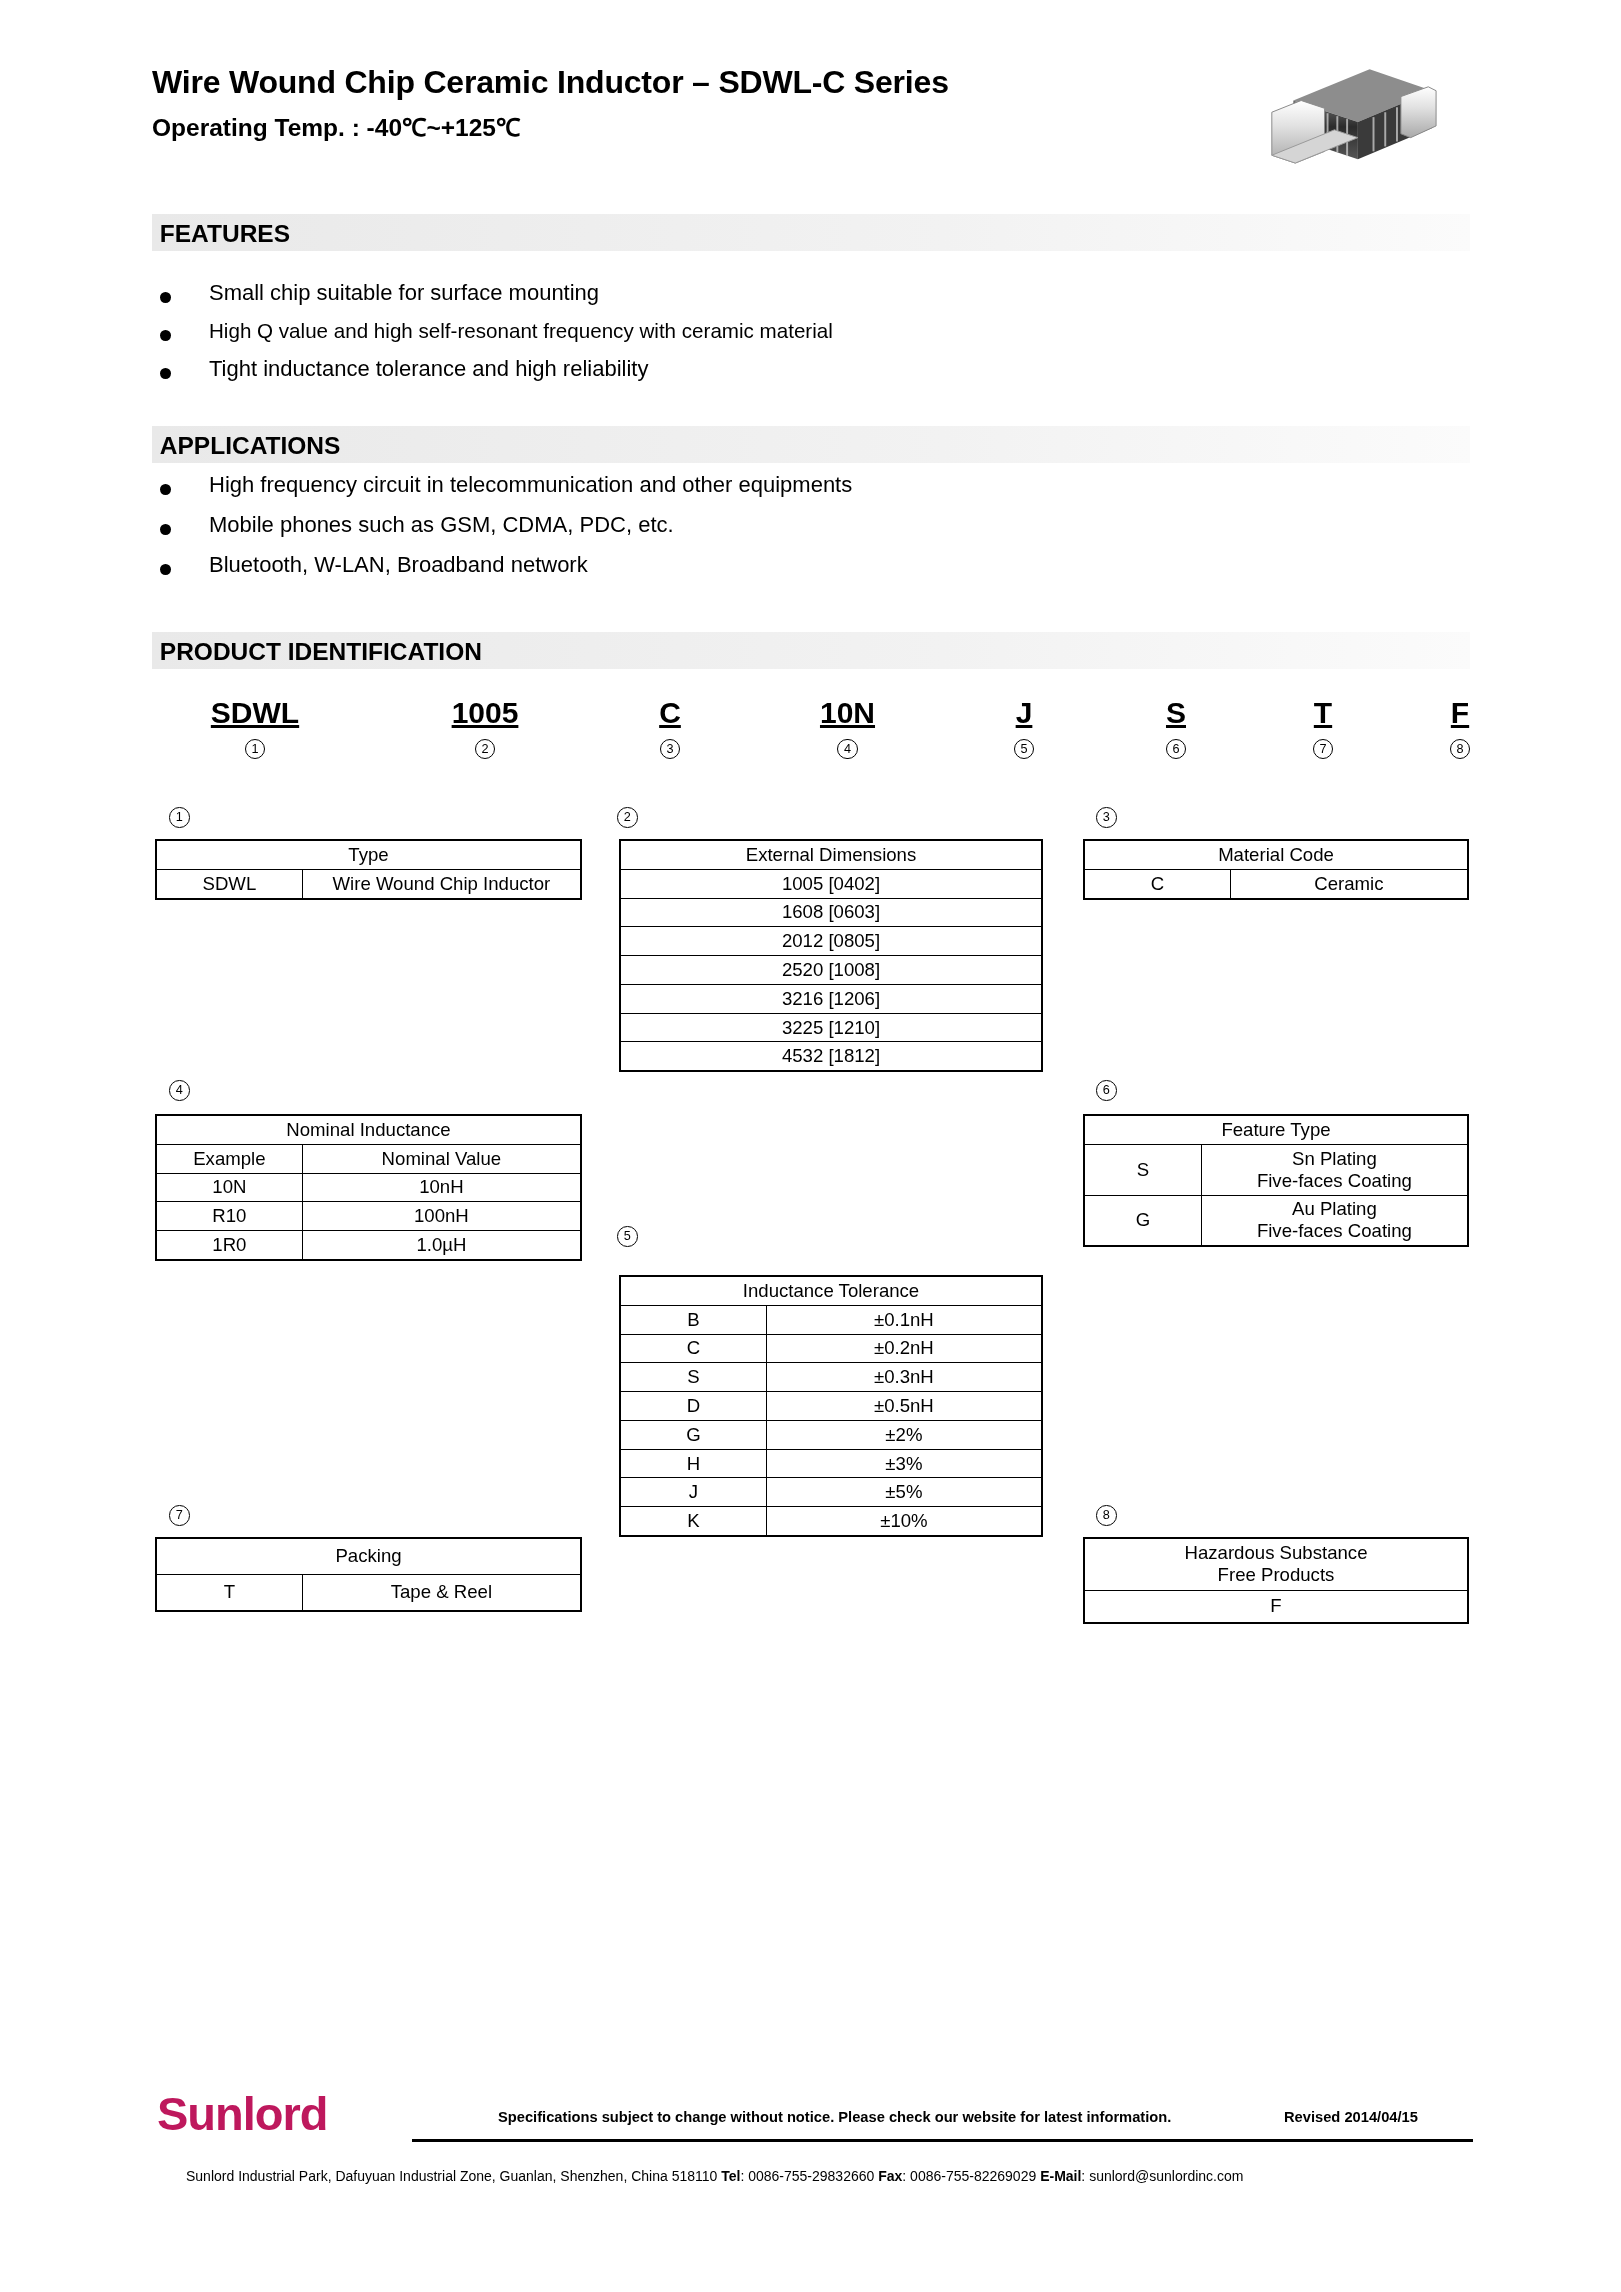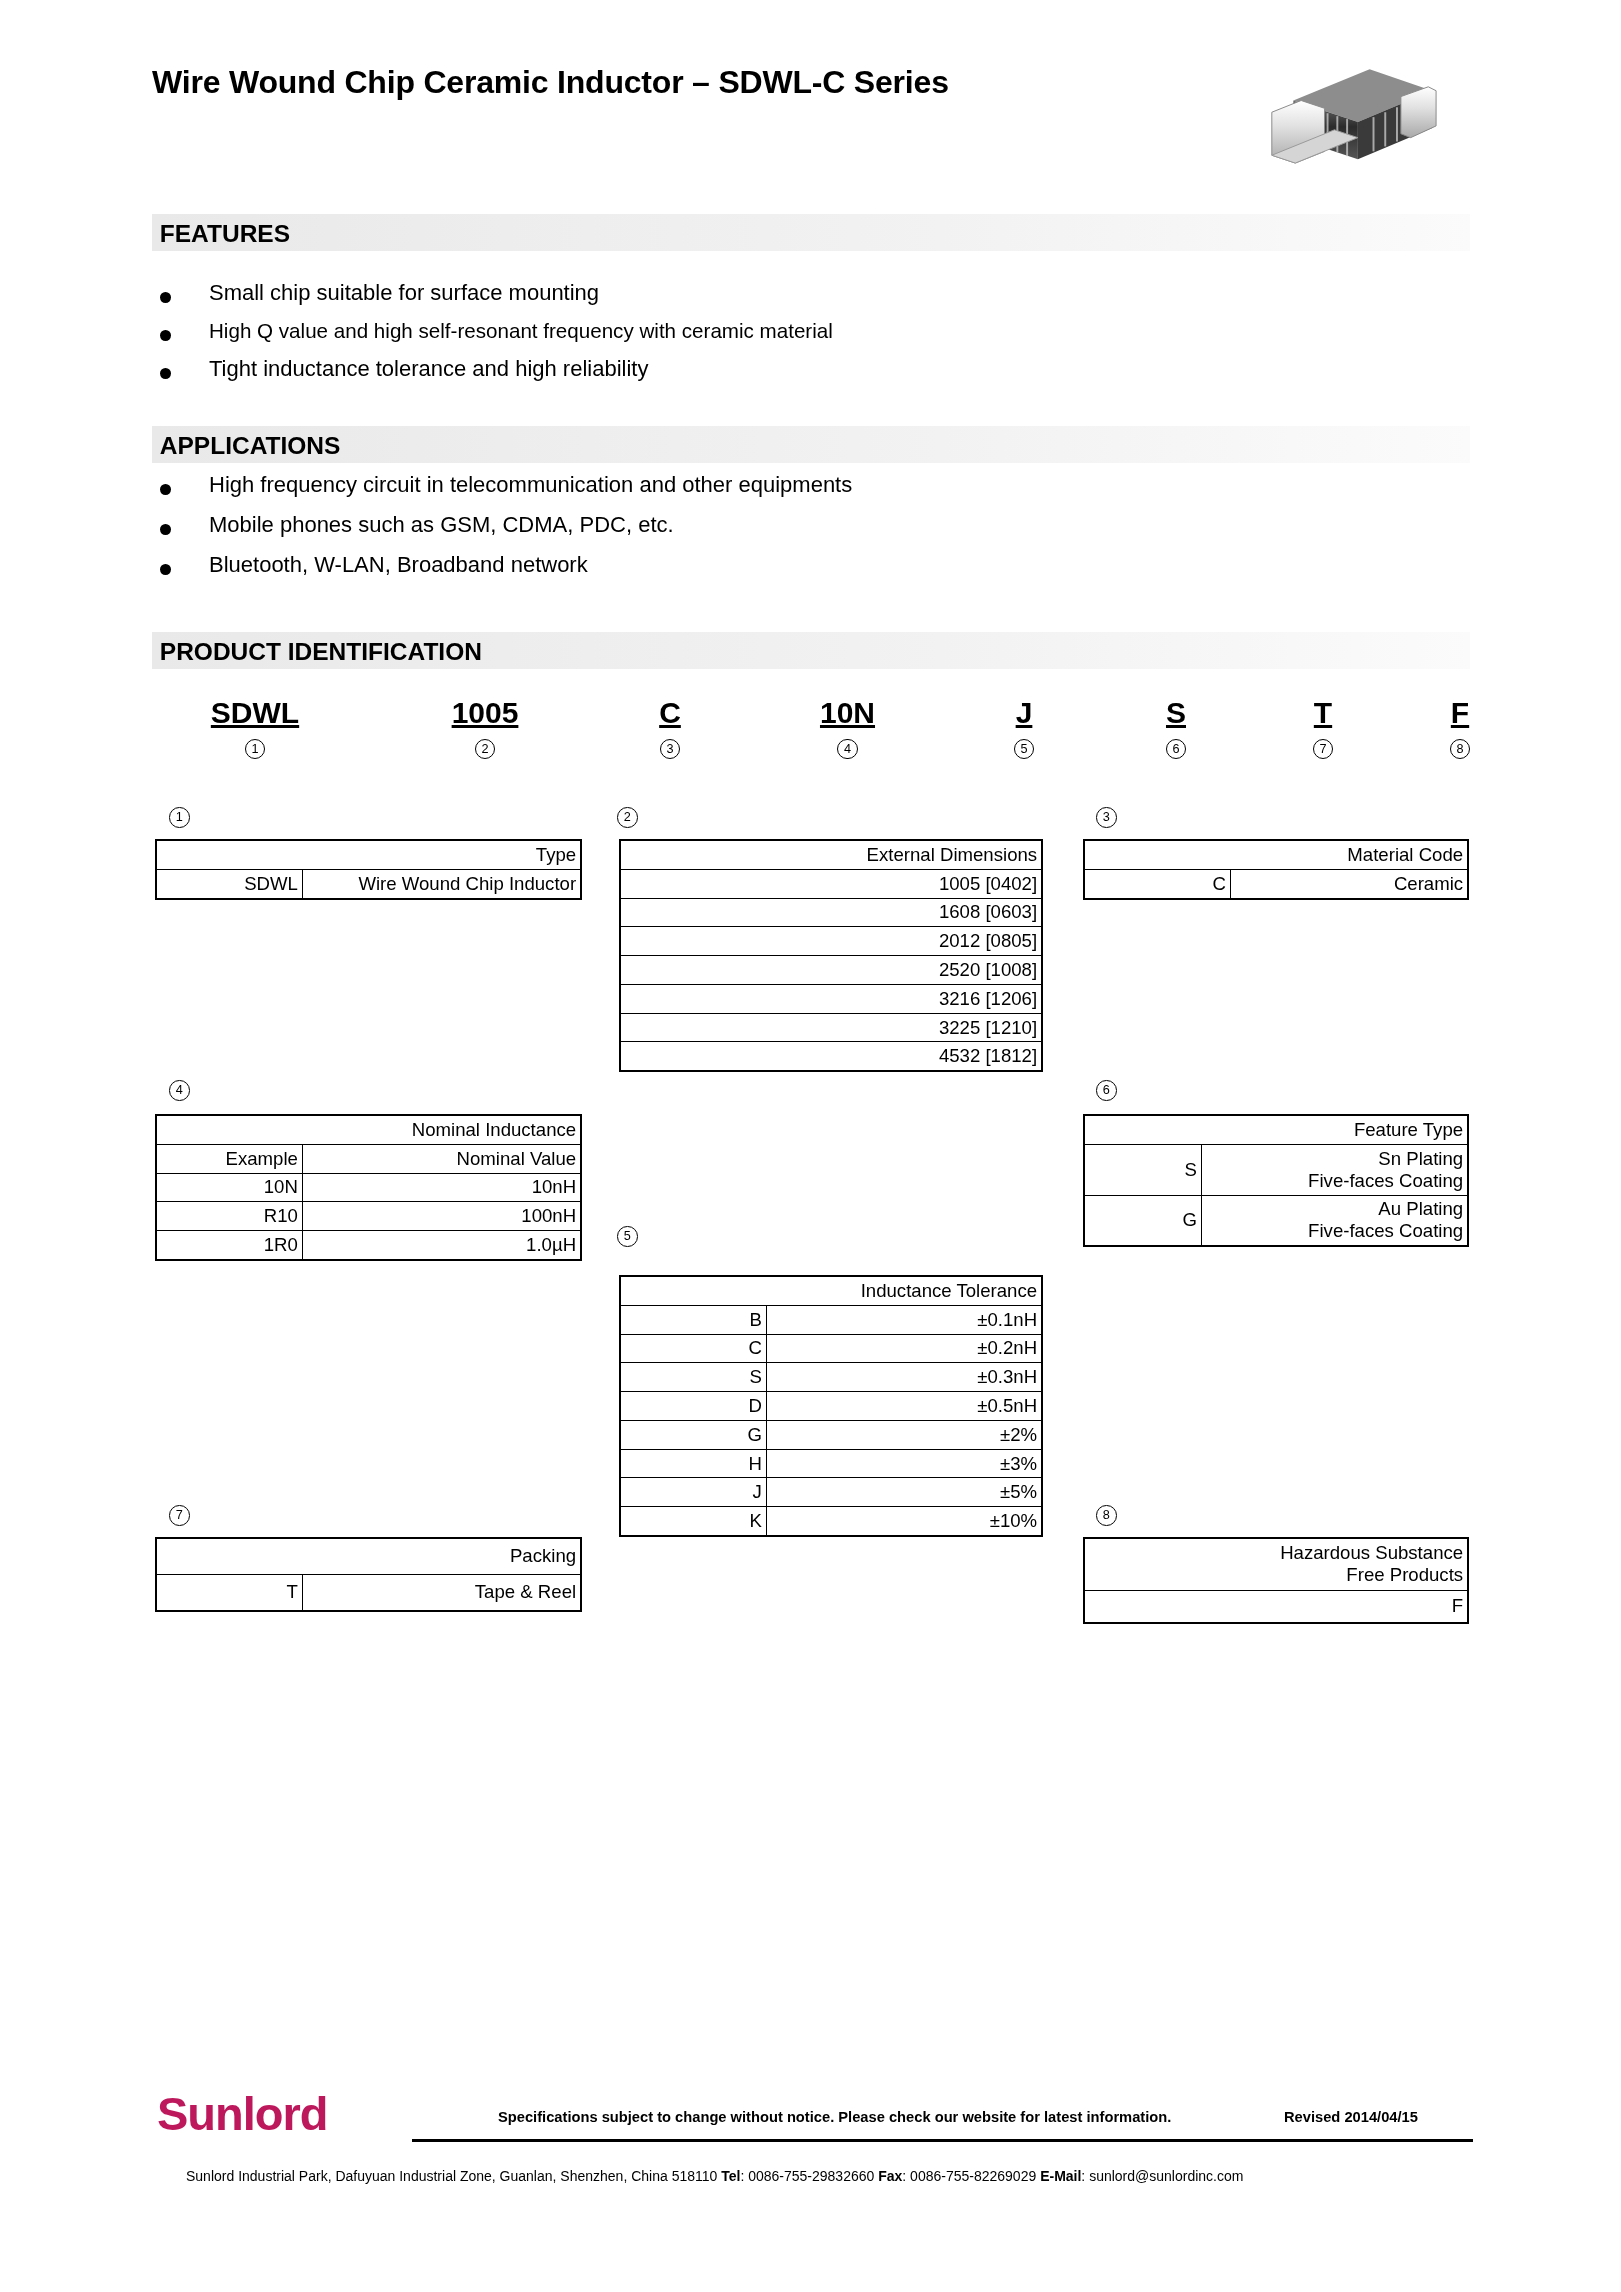--- a/index.html
+++ b/index.html
@@ -131,21 +131,21 @@
     position: absolute;
     border: 2.5px solid #000;
   }
   .tbl-wrap table {
     border-collapse: collapse;
     width: 100%;
     font-size: 18.6px;
   }
   .tbl-wrap table td {
     border: 1.2px solid #000;
-    text-align: right;
+    text-align: center;
     padding: 2.9px 3.9px;
     height: 20.6px;
   }
   .tbl-wrap table tr td:first-child { border-left: none; }
   .tbl-wrap table tr td:last-child { border-right: none; }
   .tbl-wrap table tr:first-child td { border-top: none; }
   .tbl-wrap table tr:last-child td { border-bottom: none; }
   .marker {
     position: absolute;
     font-size: 12.7px;
@@ -194,20 +194,21 @@
   }
   .footer-addr b { font-weight: bold; }
 </style>
 </head>
 <body>
 
 <div class="page">
 
   <div class="header">
     <div class="title-main">Wire Wound Chip Ceramic Inductor – SDWL-C Series</div>
+    <div class="title-sub">Operating Temp. : -40℃~+125℃</div>
   </div>
 
   <div class="chip-photo">
     <svg width="176" height="123" viewBox="0 0 180 125" xmlns="http://www.w3.org/2000/svg">
       <defs>
         <linearGradient id="gbody" x1="0" y1="0" x2="0" y2="1">
           <stop offset="0%" stop-color="#6e6e6e"></stop>
           <stop offset="45%" stop-color="#2b2b2b"></stop>
           <stop offset="100%" stop-color="#555"></stop>
         </linearGradient>

